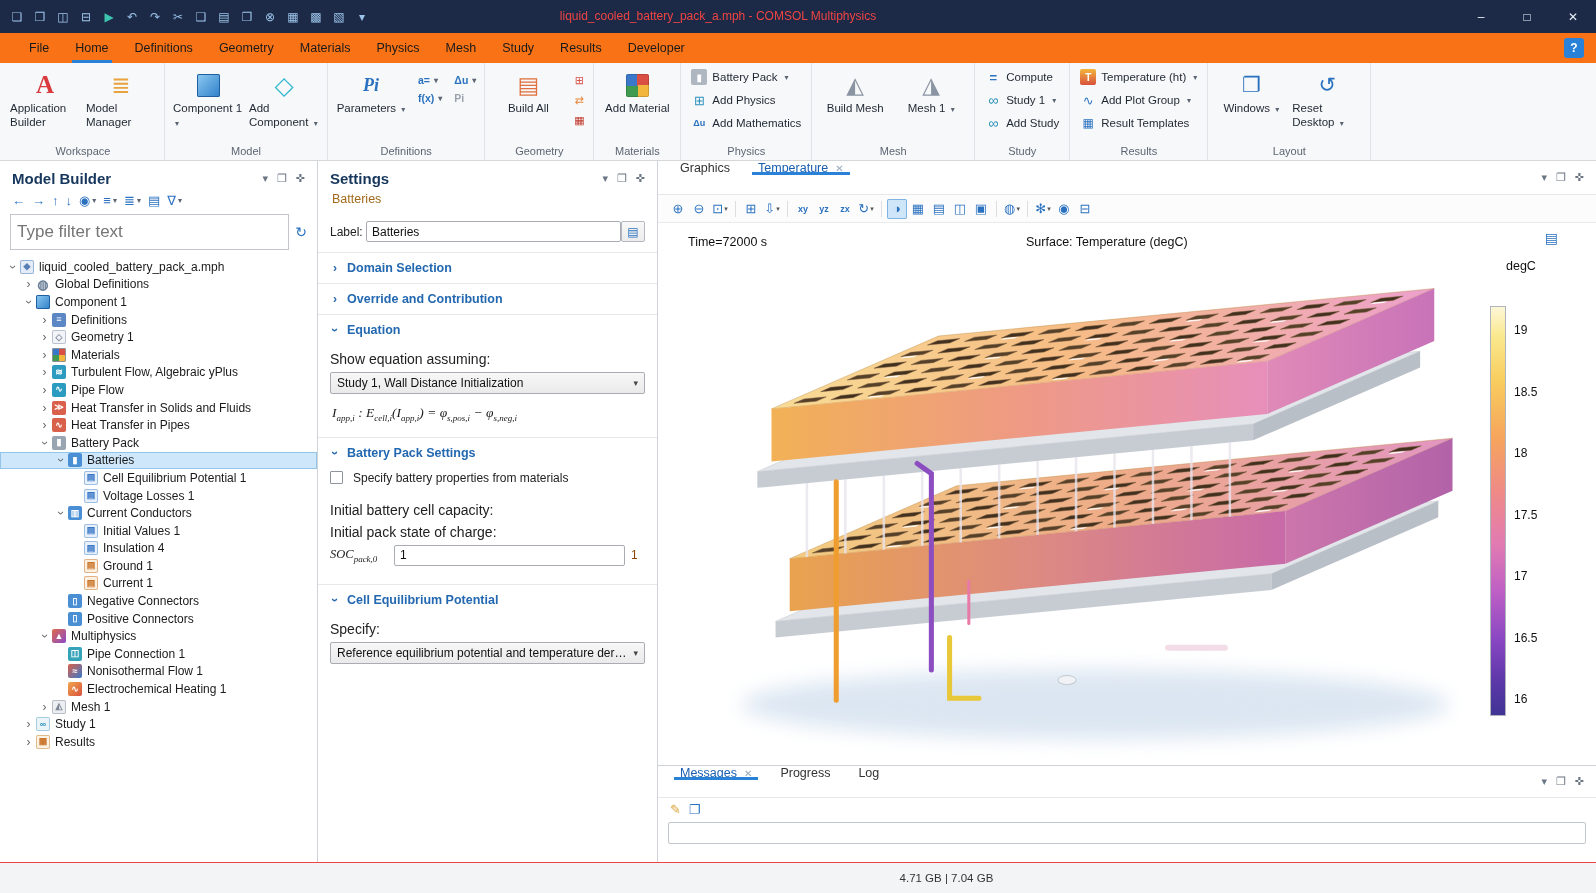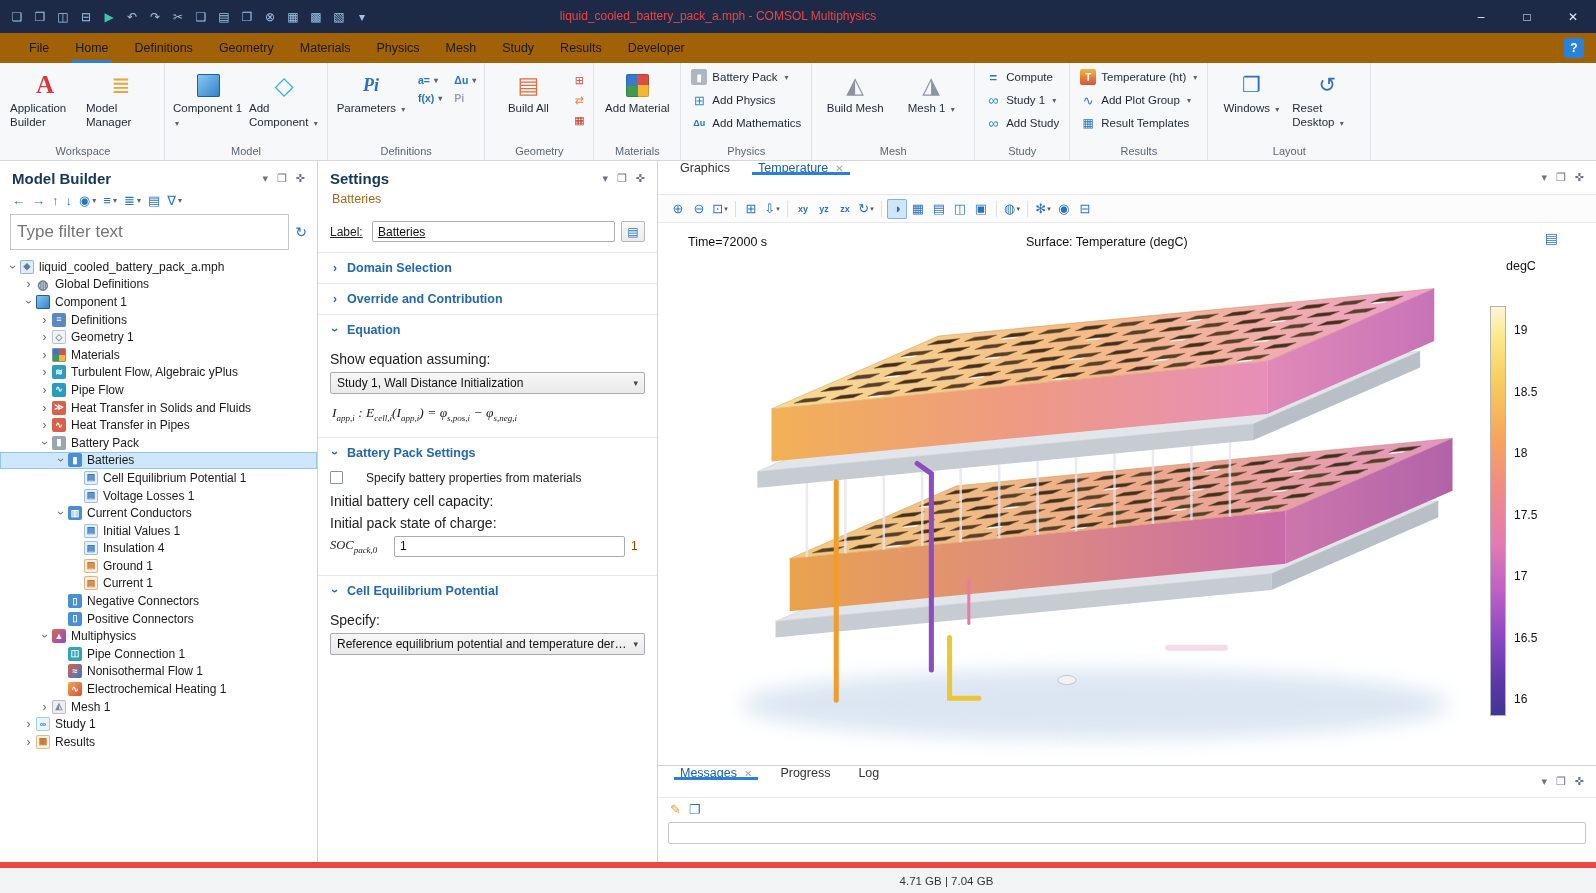--- a/index.html
+++ b/index.html
@@ -9,21 +9,21 @@
 
   
   .titlebar { position:relative; height:33px; background:#1c2a47; display:flex; align-items:center; padding-left:6px; }
   .qa { display:flex; align-items:center; gap:1px; z-index:2; }
   .qa-btn { min-width:22px; height:26px; display:inline-flex; align-items:center; justify-content:center; color:#9cc4ea; font-size:12px; border-radius:3px; }
   .tb-title { position:absolute; left:0; right:160px; text-align:center; line-height:33px; font-size:12px; color:#ef4444; pointer-events:none; }
   .win-controls { position:absolute; right:0; top:0; height:33px; display:flex; }
   .wc { width:46px; height:33px; display:flex; align-items:center; justify-content:center; color:#e8eef7; font-size:12px; }
 
   
-  .menubar { position:relative; height:30px; background:#a16207; display:flex;align-items:center; padding-left:16px; }
+  .menubar { position:relative; height:30px; background:#f97316; display:flex;align-items:center; padding-left:16px; }
   .menu-item { padding:0 13px; height:30px; line-height:30px; font-size:12.5px; color:#1a1a1a; position:relative; cursor:default; }
   .menu-item.active::after { content:""; position:absolute; left:10px; right:10px; bottom:0; height:3px; background:#2a82d8; }
   .help-btn { position:absolute; right:12px; top:5px; width:20px; height:20px; background:#2a82d8; color:#fff; border-radius:3px; display:flex; align-items:center; justify-content:center; font-weight:bold; font-size:12px; }
 
   
   .ribbon { height:98px; background:#f7f8f9; border-bottom:1px solid #d5d8db; display:flex; align-items:stretch; padding:0 2px; }
   .rib-group { display:flex; flex-direction:column; border-right:1px solid #e0e3e6; padding:4px 6px 0; }
   .rib-content { flex:1; display:flex; align-items:flex-start; gap:2px; }
   .rib-content.col { flex-direction:column; gap:3px; justify-content:flex-start; }
   .rib-caption { height:18px; font-size:11px; color:#5c6673; text-align:center; line-height:18px; }
@@ -73,36 +73,36 @@
   .tree-row { display:flex; align-items:center; height:17.6px; white-space:nowrap; font-size:12px; color:#1a1a1a; }
   .tree-row.selected { background:#cfe7fb; box-shadow:inset 0 0 0 1px #94c6ea; }
   .expander { width:13px; color:#666; font-size:12px; text-align:center; flex:none; display:inline-block; }
   .expander.open { transform:rotate(90deg); }
   .ti { width:14px; height:14px; border-radius:2px; display:inline-flex; align-items:center; justify-content:center; font-size:9px; font-weight:bold; margin:0 5px 0 1px; flex:none; line-height:1; }
   .tree-lbl { overflow:hidden; text-overflow:ellipsis; }
 
   
   .settings-panel { width:340px; border-right:1px solid #cfd3d7; background:#fff; display:flex; flex-direction:column; }
   .settings-subtitle { padding:1px 14px 9px; color:#a06a1a; font-size:12.5px; }
-  .s-label-row { display:flex; align-items:center; gap:6px; padding:6px 12px 10px;text-decoration:underline; }
+  .s-label-row { display:flex; align-items:center; padding:6px 12px 10px; }
   .s-inline-cap { font-size:12px; width:36px; }
   .txt-input { flex:1; height:21px; border:1px solid #a9adb3; padding:0 5px; font-size:12px; font-family:"Liberation Sans",sans-serif; color:#111; border-radius:2px; min-width:0; }
   .rename-btn { width:24px; height:21px; border:1px solid #b5b9bf; background:linear-gradient(#f8f8f8,#ececec); color:#2a72c0; display:flex; align-items:center; justify-content:center; border-radius:2px; font-size:12px; }
   .s-section { border-top:1px solid #e6e8ea; }
   .s-sec-head { display:flex; align-items:center; gap:7px; padding:8px 12px; color:#2368b0; font-weight:bold; font-size:12.5px; }
   .s-sec-chev { font-size:12px; width:10px; display:inline-block; text-align:center; font-weight:bold; }
   .s-sec-chev.open { transform:rotate(90deg); }
   .s-sec-body { padding:0 12px 12px; }
   .caption { font-size:14px; color:#222; margin:6px 0 5px; }
   .combo { display:flex; align-items:center; height:22px; border:1px solid #a9adb3; background:linear-gradient(#f7f7f7,#eaeaea); border-radius:2px; padding:0 6px; font-size:12px; color:#111; }
   .combo .txt { flex:1; overflow:hidden; text-overflow:ellipsis; white-space:nowrap; }
   .combo .arr { color:#444; font-size:9px; margin-left:6px; }
   .equation { font-family:"Liberation Serif", serif; font-style:italic; font-size:13.5px; padding:11px 2px 2px; color:#1a1a1a; }
   .equation sub, .sym sub { font-size:9px; font-style:italic; }
-  .cb-row { display:flex; align-items:center; gap:23px; margin:3px 0 8px; font-size:12px; }
+  .cb-row { display:flex; align-items:center; gap:10px; margin:3px 0 17px; font-size:12px; }
   .cb { width:13px; height:13px; border:1px solid #8f959d; background:#fff; display:inline-block; border-radius:1px; flex:none; }
   .s-field-row { display:flex; align-items:center; gap:6px; margin:3px 0 6px; }
   .sym { width:58px; font-family:"Liberation Serif", serif; font-style:italic; font-size:12.5px; flex:none; }
   .s-unit { width:14px; font-size:12px; color:#8a4500; }
 
   
   .right-panel { flex:1; position:relative; background:#fff; min-width:0; }
   .graphics-area { position:absolute; top:0; left:0; right:0; height:604px; display:flex; flex-direction:column; }
   .tabbar { display:flex; align-items:center; height:34px; border-bottom:1px solid #e6e8ea; padding:0 12px; background:#fff; }
   .tabs { display:flex; flex:1; align-items:flex-start; height:100%; }
@@ -129,21 +129,21 @@
   .legend-tick { position:absolute; left:24px; font-size:12px; color:#111; }
 
   
   .messages-panel { position:absolute; top:604px; bottom:0; left:0; right:0; border-top:1px solid #cfd3d7; display:flex; flex-direction:column; background:#fff; }
   .messages-panel .tabbar { height:32px; }
   .msg-toolbar { display:flex; gap:8px; padding:4px 12px 2px; align-items:center; }
   .msg-tool { font-size:13px; }
   .msg-input { margin:3px 10px 6px; height:22px; border:1px solid #c2c7cd; border-radius:2px; }
 
   
-  .statusbar { position:absolute; bottom:0; left:0; right:0; height:31px; background:#f3f4f5; border-top:6px solid #ef4444; }
+  .statusbar { position:absolute; bottom:0; left:0; right:0; height:31px; background:#f3f4f5; border-top:1px solid #ef4444; }
   .mem { position:absolute; left:59.3%; top:50%; transform:translate(-50%,-50%); font-size:11.5px; color:#333; }
 </style>
 </head>
 <body>
 
 <div class="app">
 
   <div class="titlebar">
     <div class="qa">
         <span class="qa-btn">❏</span>

